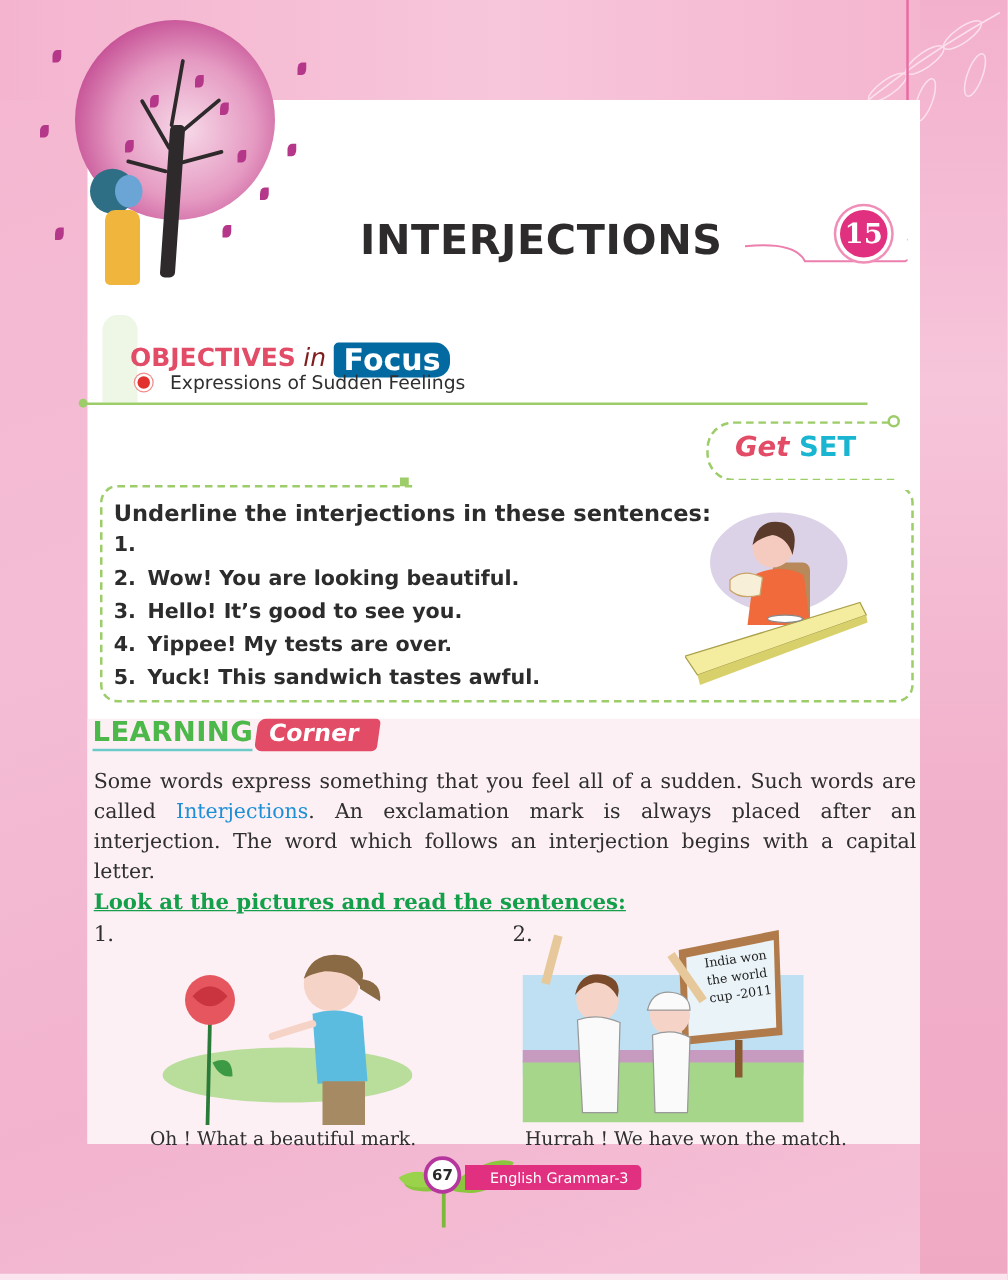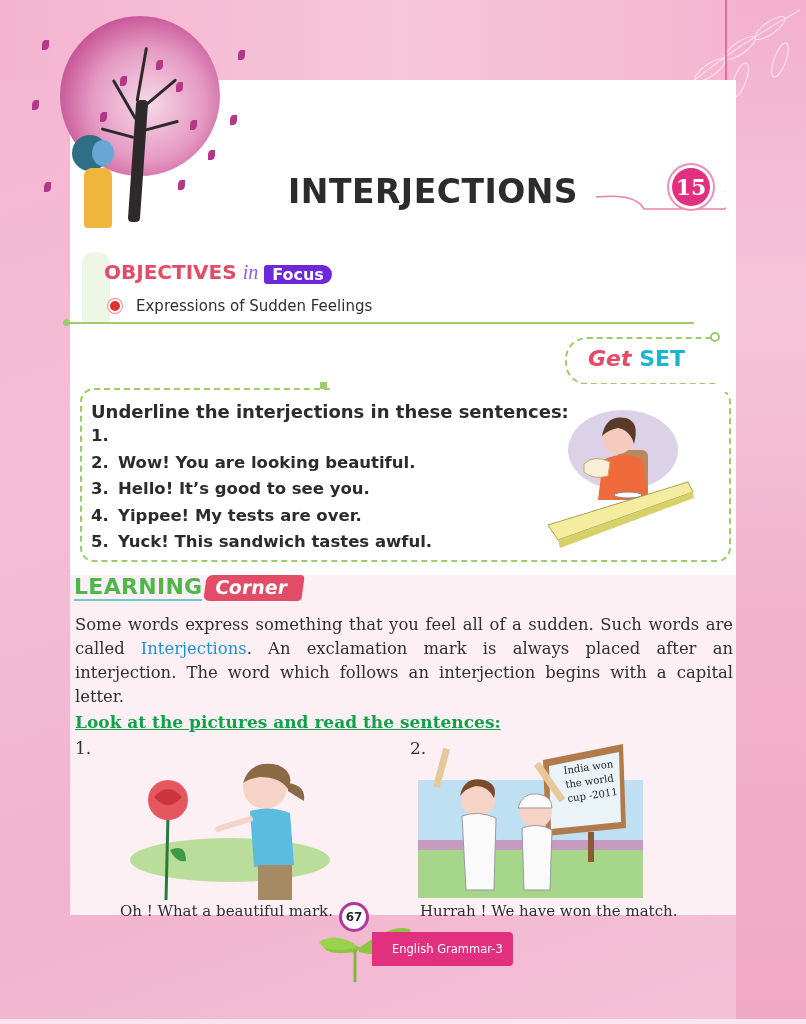--- a/index.html
+++ b/index.html
@@ -46,24 +46,24 @@
   .title-line { position:absolute; left:596px; top:185px; width:130px; height:30px; }
   .chapter-badge {
     position:absolute; left:672px; top:168px; width:38px; height:38px; border-radius:50%;
     background:#e0307f; color:#fff; font-family:"DejaVu Serif", serif; font-weight:bold;
     font-size:22px; display:flex; align-items:center; justify-content:center;
     box-shadow: 0 0 0 3px #fff, 0 0 0 5px #ef8fb8;
   }
 
   
   .obj-bg { position:absolute; left:82px; top:252px; width:28px; height:70px; background:#eef6e6; border-radius:12px 12px 0 0; }
-  .obj-heading { position:absolute; left:104px; top:260px; display:flex; align-items:flex-end; gap:6px; font-family:"DejaVu Sans", sans-serif; }
+  .obj-heading { position:absolute; left:104px; top:274px; display:flex; align-items:flex-start; gap:6px; font-family:"DejaVu Sans", sans-serif; }
   .obj-word { color:#e34c67; font-weight:900; font-size:20px; }
-  .obj-in { color:#8b5cf6; font-style:italic; font-size:20px;font-family:Liberation Serif, serif; }
-  .obj-focus { background:#6d28d9; color:#fff; font-weight:bold; font-size:16px; padding:0 8px; border-radius:4px 12px 12px 4px; }
+  .obj-in { color:#7f1d1d; font-style:italic; font-size:20px; }
+  .obj-focus { background:#0369a1; color:#fff; font-weight:bold; font-size:24px; padding:0 8px; border-radius:4px 12px 12px 4px; }
   .obj-item { position:absolute; left:110px; top:297px; display:flex; align-items:center; gap:16px; font-family:"DejaVu Sans", sans-serif; font-size:15px; color:#2f2f2f; }
   .bullet-icon { width:10px; height:10px; border-radius:50%; background:#e2322f; box-shadow:0 0 0 2px #fff, 0 0 0 3px #f18b8b; }
   .obj-rule { position:absolute; left:66px; top:322px; width:628px; height:2px; background:#9ccd68; }
   .obj-rule-dot { position:absolute; left:63px; top:319px; width:7px; height:7px; border-radius:50%; background:#9ccd68; }
 
   
   .getset-box { position:absolute; left:565px; top:337px; width:152px; height:48px; border:2.5px dashed #9ccd68; border-radius:22px 0 0 22px; border-right:none; }
   .getset-dot { position:absolute; left:710px; top:332px; width:10px; height:10px; border-radius:50%; border:2px solid #9ccd68; background:#fff; }
   .getset-title { position:absolute; left:588px; top:346px; font-family:"DejaVu Sans", sans-serif; font-size:22px; font-weight:900; }
   .get { color:#e34c67;font-style:italic; }
@@ -92,22 +92,22 @@
   .lc-para .hl { color:#1d8fd6; }
   .look-heading { position:absolute; left:75px; top:712px; font-family:"DejaVu Serif", serif; font-weight:bold; font-size:17px; color:#14a04a;text-decoration:underline; }
   .pic-num { position:absolute; font-family:"DejaVu Serif", serif; font-size:17px; color:#2f2f2f; }
   .caption { position:absolute; font-family:"DejaVu Serif", serif; font-size:15px; color:#2f2f2f; }
 
   .ill-rose { position:absolute; left:120px; top:755px; width:210px; height:145px; }
   .ill-cricket { position:absolute; left:418px; top:740px; width:225px; height:158px; }
 
   
   .footer { position:absolute; left:315px; top:922px; width:190px; height:70px; }
-  .page-num { position:absolute; left:339px; top:902px; width:30px; height:30px; border-radius:50%; background:#fff; border:3px solid #b5379d; display:flex; align-items:center; justify-content:center; font-family:"DejaVu Sans", sans-serif; font-weight:bold; font-size:12px; color:#2a2a2a; }
-  .book-tag { position:absolute; left:372px; top:932px; height:34px; padding:0 10px 0 20px; background:#e0307f; color:#fff; font-family:"DejaVu Sans", sans-serif; font-size:11.5px; display:flex; align-items:center; border-radius:0 4px 4px 0; }
+  .page-num { position:absolute; left:339px; top:925px; width:30px; height:30px; border-radius:50%; background:#fff; border:3px solid #b5379d; display:flex; align-items:center; justify-content:center; font-family:"DejaVu Sans", sans-serif; font-weight:bold; font-size:12px; color:#2a2a2a; }
+  .book-tag { position:absolute; left:372px; top:932px; height:20px; padding:0 10px 0 20px; background:#e0307f; color:#fff; font-family:"DejaVu Sans", sans-serif; font-size:11.5px; display:flex; align-items:center; border-radius:0 4px 4px 0; }
 </style>
 </head>
 <body>
 
 <div class="top-band"></div>
 <div class="right-strip"></div>
 
 <svg style="position:absolute;left:590px;top:0;" width="216" height="150">
   <g fill="none" stroke="#fbe0ec" stroke-width="1.2">
     <path d="M60 120 Q120 60 210 10"></path>

